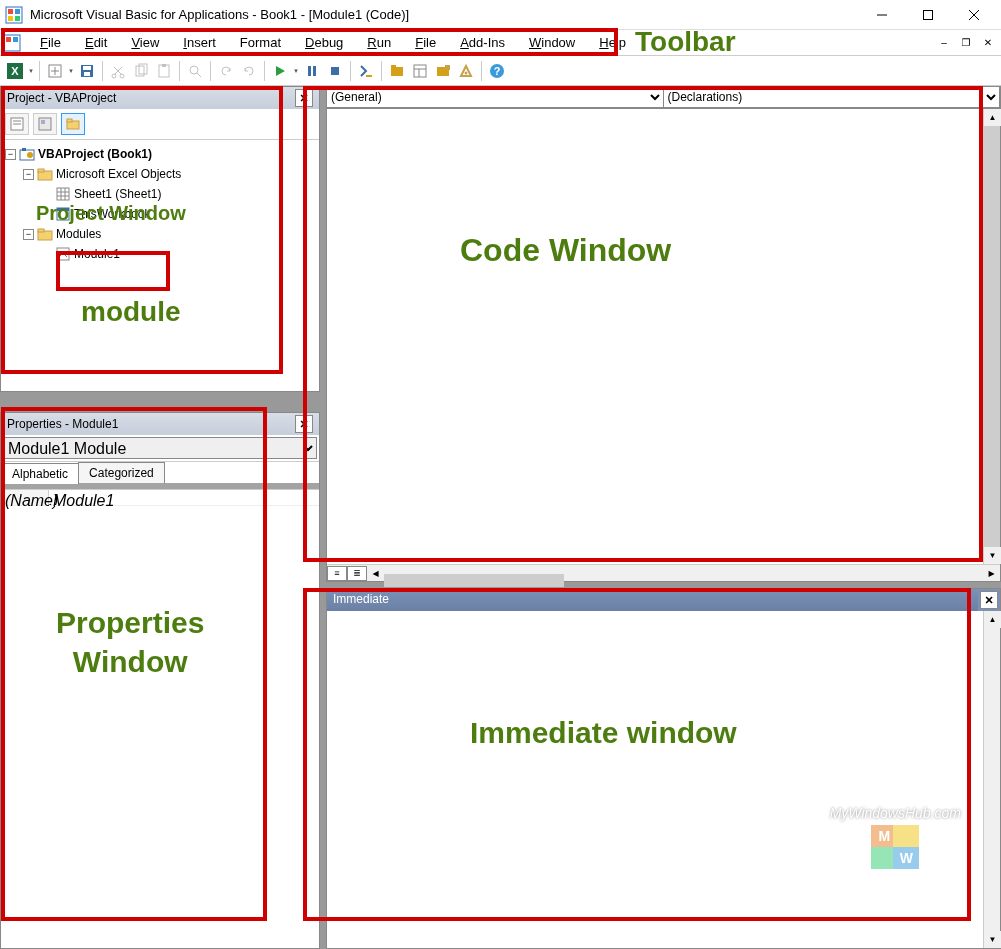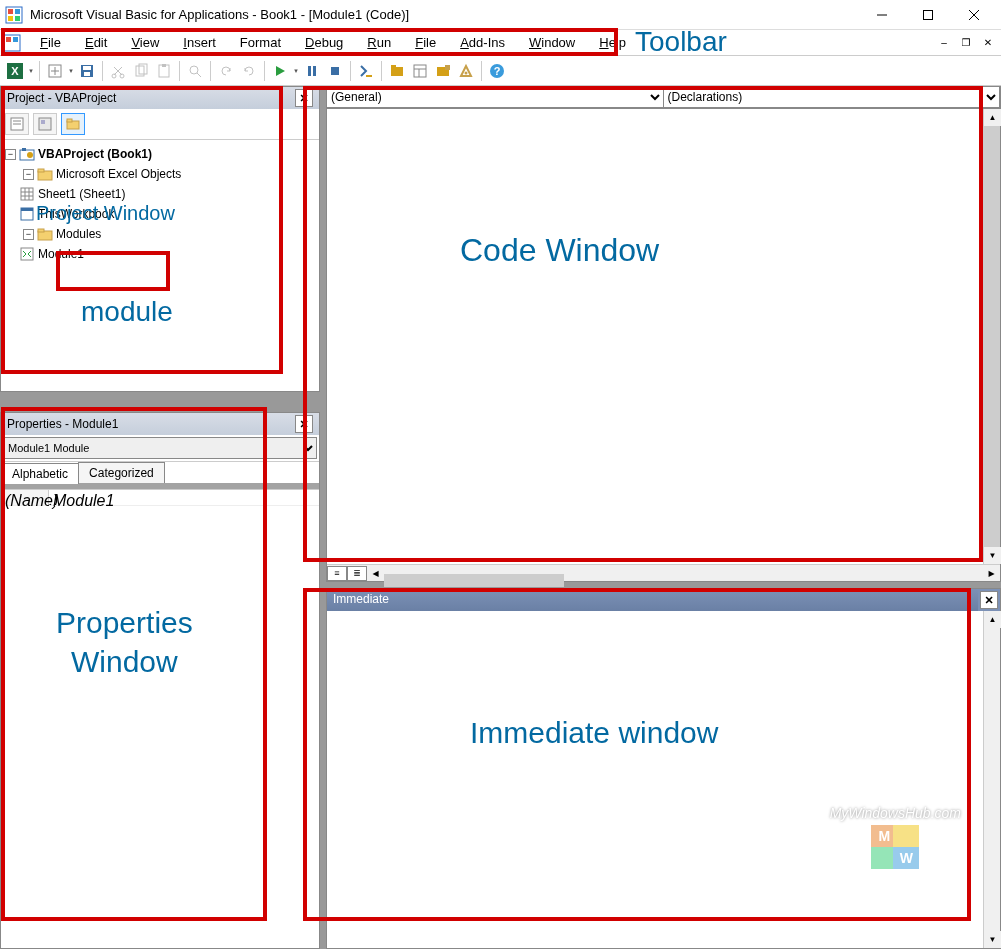--- a/index.html
+++ b/index.html
@@ -33,30 +33,30 @@
 .project-win { position: absolute; left: 0; top: 0; width: 320px; height: 306px; background: #fff; border: 1px solid #888; }
 .pane-title { background: linear-gradient(#7c91b6, #6a80a5); color: #fff; font-size: 12px; padding: 3px 6px; display: flex; justify-content: space-between; align-items: center; height: 22px; }
 .pane-title-light { background: linear-gradient(#d8dde6, #c5cedb); color: #000; }
 .close-x { width: 18px; height: 18px; background: #fff; border: 1px solid #888; display: flex; align-items: center; justify-content: center; cursor: pointer; font-size: 11px; font-weight: bold; color: #000; }
 .proj-toolbar { display: flex; gap: 4px; padding: 4px; border-bottom: 1px solid #ccc; }
 .proj-tb-btn { width: 24px; height: 22px; border: 1px solid #ccc; background: #f5f5f5; display: flex; align-items: center; justify-content: center; cursor: pointer; }
 .proj-tb-btn.active { border: 1px solid #3399ff; background: #e5f1fb; }
 .tree { padding: 4px; font-size: 12px; }
 .tree-row { display: flex; align-items: center; height: 20px; gap: 3px; cursor: pointer; white-space: nowrap; }
 .tree-indent1 { padding-left: 18px; }
-.tree-indent2 { }
+.tree-indent2 { padding-left: 36px; }
 .tree-toggle { width: 11px; height: 11px; border: 1px solid #888; display: flex; align-items: center; justify-content: center; font-size: 9px; line-height: 1; background: #fff; }
 .tree-icon { width: 16px; height: 16px; display: flex; align-items: center; justify-content: center; }
 .tree-label { }
 .tree-label.bold { font-weight: bold; }
 
 
 .props-win { position: absolute; left: 0; top: 326px; width: 320px; bottom: 0; background: #fff; border: 1px solid #888; }
 .props-obj { display: flex; padding: 2px; border-bottom: 1px solid #ccc; }
-.props-obj select { flex: 1; height: 22px; font-size: 11px; border: 1px solid #888; }
+.props-obj select { flex: 1; height: 22px; font-size: 16px; border: 1px solid #888; }
 .props-tabs { display: flex; border-bottom: 6px solid #a3a3a3; }
 .props-tab { padding: 3px 10px; font-size: 12px; border: 1px solid #888; border-bottom: none; margin-right: -1px; background: #f5f5f5; cursor: pointer; }
 .props-tab.active { background: #fff; position: relative; top: 1px; }
 .props-grid { border-top: 1px solid #ccc; }
 .props-row { display: flex; height: 16px; font-size: 16px; font-style: italic; }
 .props-name { width: 48px; background: #f5f5f5; border-right: 1px solid #ccc; border-bottom: 1px solid #eee; padding: 2px 4px; }
 .props-val { flex: 1; padding: 2px 4px; border-bottom: 1px solid #eee; }
 
 
 .code-win { position: absolute; left: 326px; right: 0; top: 0; height: 496px; background: #fff; border: 1px solid #888; }
@@ -76,21 +76,21 @@
 
 .imm-win { position: absolute; left: 326px; right: 0; top: 502px; bottom: 0; background: #fff; border: 1px solid #888; }
 .imm-head { display: flex; background: #7c91b6; height: 22px; }
 .imm-head .title { flex: 1; color: #fff; padding: 3px 6px; font-size: 12px; background: linear-gradient(#7c91b6, #6a80a5); }
 .imm-body { position: absolute; top: 22px; bottom: 0; left: 0; right: 17px; }
 .imm-vsb { position: absolute; top: 22px; bottom: 0; right: 0; width: 17px; background: #f0f0f0; border-left: 1px solid #ccc; }
 .imm-vsb .arr { position: absolute; width: 17px; height: 17px; display: flex; align-items: center; justify-content: center; font-size: 8px; background: #f0f0f0; }
 
 
 .annot { position: absolute; border: 4px solid #d10000; pointer-events: none; }
-.annot-label { position: absolute; color: #0369a1; font-weight: normal; font-family: "Segoe UI", sans-serif; pointer-events: none; }
+.annot-label { position: absolute; color: #4d7c0f; font-weight: bold; font-family: "Segoe UI", sans-serif; pointer-events: none; }
 
 
 .watermark { position: absolute; right: 40px; bottom: 80px; opacity: 0.5; text-align: right; pointer-events: none; }
 .watermark .txt { color: #fff; font-style: italic; font-size: 14px; text-shadow: 0 0 3px #000; }
 .watermark .logo { width: 48px; height: 44px; margin: 4px auto 0; position: relative; }
 .watermark .logo .sq { position: absolute; width: 26px; height: 22px; display: flex; align-items: center; justify-content: center; font-weight: bold; font-size: 14px; color: #fff; }
 </style>
 </head>
 <body>
 

